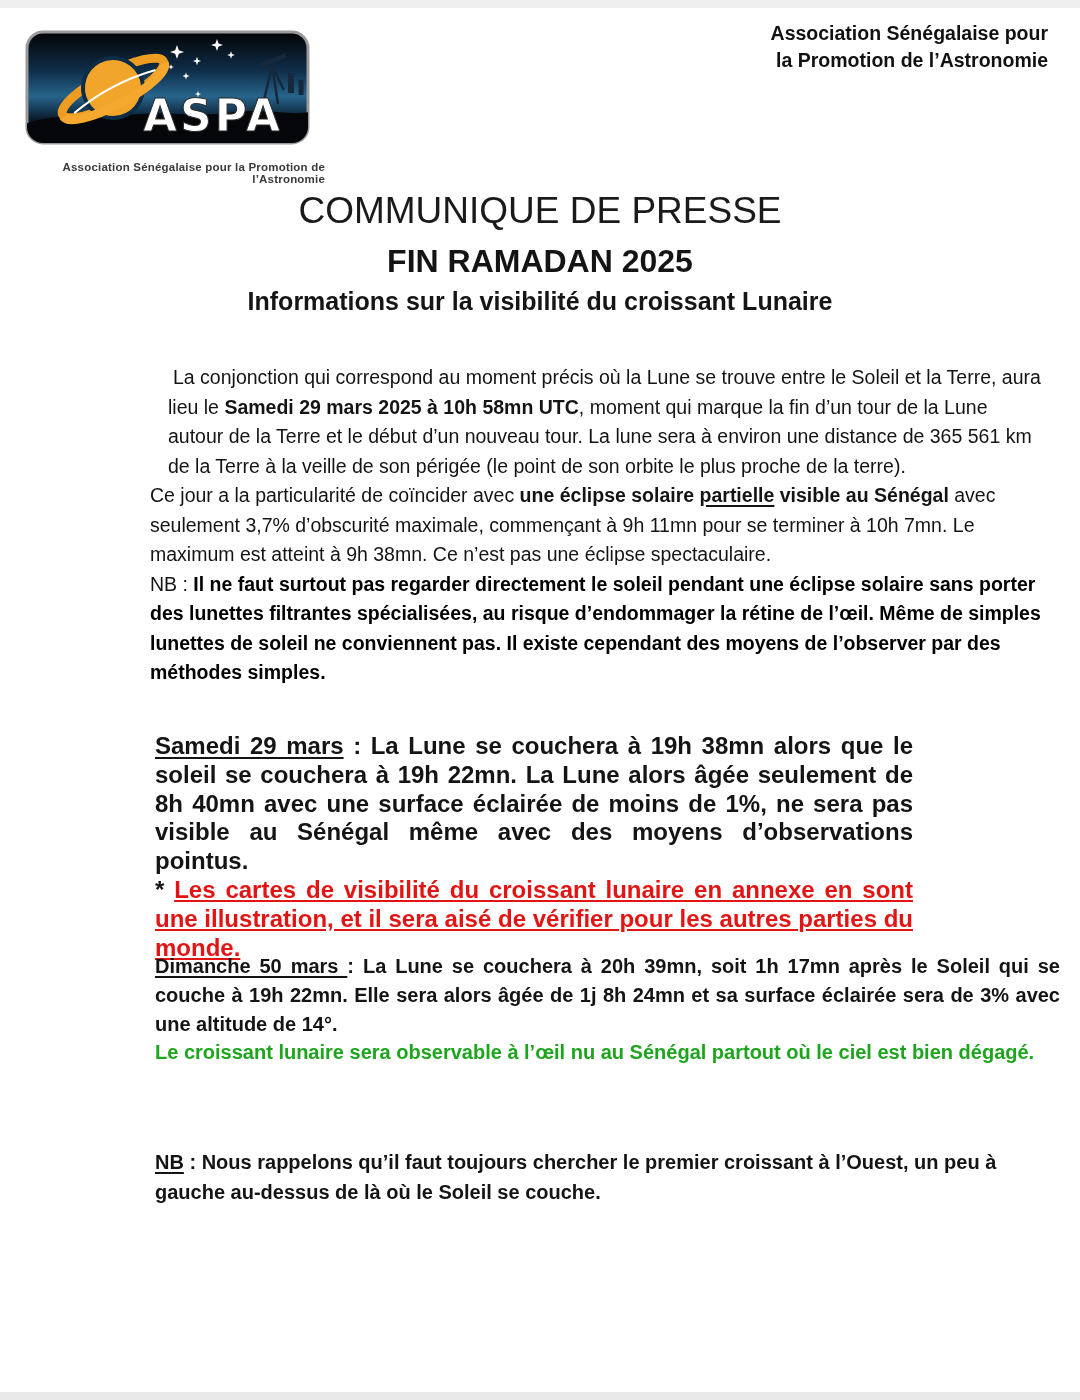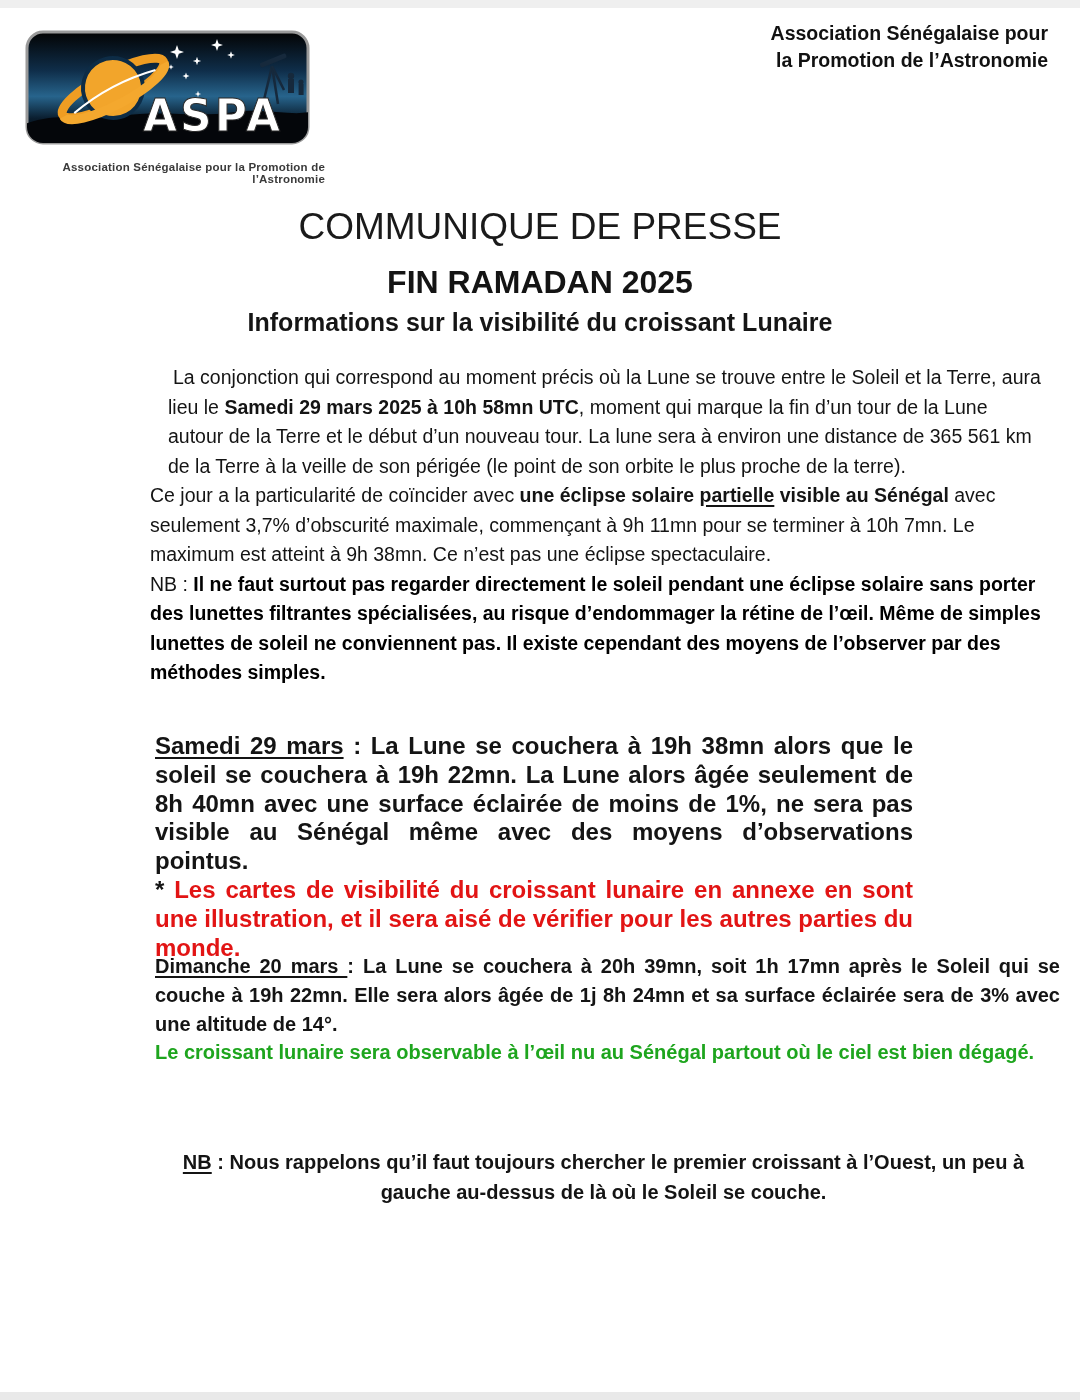--- a/index.html
+++ b/index.html
@@ -20,32 +20,32 @@
   }
   .contact{
     position:absolute;left:748px;top:20px;width:300px;
     font-size:19.5px;font-weight:bold;line-height:26.5px;color:#111;text-align:right;
   }
   .contact .l2{padding-left:5px;}
   .contact .l3{padding-left:7px;}
 
   
   .titles{position:absolute;left:0;top:190px;width:1080px;text-align:center;}
-  .title-main{margin:16px;font-size:37px;font-weight:400;letter-spacing:0;color:#1a1a1a;}
+  .title-main{margin:0;font-size:37px;font-weight:400;letter-spacing:0;color:#1a1a1a;}
   .title-red{margin:11px 0 0 0;font-size:32px;font-weight:bold;}
   .title-subject{margin:7px 0 0 0;font-size:25px;font-weight:bold;color:#151515;}
 
   
   .sec{position:absolute;}
   .sec p{margin:0;}
   .sec-intro{left:150px;top:363px;width:897px;font-size:19.5px;line-height:29.5px;text-align:left;}
   .sec-intro .p1{text-indent:5px;margin-left:18px;}
   .sec-saturday{left:155px;top:732px;width:758px;font-size:24px;line-height:28.8px;text-align:justify;}
   .sec-sunday{left:155px;top:952px;width:905px;font-size:20px;line-height:28.8px;text-align:justify;}
-  .sec-footnote{left:155px;top:1148px;width:897px;font-size:20px;line-height:29.5px;text-align:center;}
+  .sec-footnote{left:155px;top:1148px;width:897px;font-size:20px;line-height:29.5px;text-align:left;}
 
   .u{text-decoration:underline;text-decoration-thickness:2px;text-underline-offset:3px;}
   .b{font-weight:bold;}
 </style>
 </head>
 <body>
 
 <div class="page">
   <div class="edge-strip top"></div>
 
@@ -109,25 +109,25 @@
   </div>
 
   <div class="sec sec-intro">
     <p class="p1"><span> La conjonction qui correspond au moment précis où la Lune se trouve entre le Soleil et la Terre, aura lieu le </span><span class="b">Samedi 29 mars 2025 à 10h 58mn UTC</span><span>, moment qui marque la fin d’un tour de la Lune autour de la Terre et le début d’un nouveau tour. La lune sera à environ une distance de 365 561 km de la Terre à la veille de son périgée (le point de son orbite le plus proche de la terre).</span></p>
     <p><span>Ce jour a la particularité de coïncider avec </span><span class="b">une éclipse solaire </span><span class="b u">partielle</span><span class="b"> visible au Sénégal</span><span> avec seulement 3,7% d’obscurité maximale, commençant à 9h 11mn pour se terminer à 10h 7mn. Le maximum est atteint à 9h 38mn. Ce n’est pas une éclipse spectaculaire.</span></p>
     <p><span>NB : </span><span class="b" style="color: #000000;">Il ne faut surtout pas regarder directement le soleil pendant  une éclipse solaire sans porter des lunettes filtrantes spécialisées, au risque d’endommager la rétine de l’œil. Même de simples lunettes de soleil ne conviennent pas. Il existe cependant des moyens de l’observer par des méthodes simples.</span></p>
   </div>
 
   <div class="sec sec-saturday">
     <p><span class="b u">Samedi 29 mars</span><span class="b"> : La Lune se couchera à 19h 38mn alors que le soleil se couchera à 19h 22mn. La Lune alors âgée seulement de 8h 40mn avec une surface éclairée de moins de 1%, ne sera pas visible au Sénégal même avec des moyens d’observations pointus.</span></p>
-    <p><span class="b">* </span><span class="b" style="color: rgb(226, 20, 20);">Les cartes de visibilité du croissant lunaire en annexe en sont une illustration, et il sera aisé de vérifier pour les autres parties du monde.</span></p>
+    <p><span class="b">* </span><span class="b" style="color: rgb(226, 20, 20); text-decoration: underline;">Les cartes de visibilité du croissant lunaire en annexe en sont une illustration, et il sera aisé de vérifier pour les autres parties du monde.</span></p>
   </div>
 
   <div class="sec sec-sunday">
-    <p><span class="b u">Dimanche 20 mars </span><span class="b"> : La Lune se couchera à 20h 39mn, soit 1h 17mn après le Soleil qui se couche à 19h 22mn. Elle sera alors âgée de 1j 8h 24mn et sa surface éclairée sera de 3% avec une altitude de 14°.</span></p>
+    <p><span class="b u">Dimanche 50 mars </span><span class="b"> : La Lune se couchera à 20h 39mn, soit 1h 17mn après le Soleil qui se couche à 19h 22mn. Elle sera alors âgée de 1j 8h 24mn et sa surface éclairée sera de 3% avec une altitude de 14°.</span></p>
     <p><span class="b" style="color: rgb(30, 165, 30);">Le croissant lunaire sera observable à l’œil nu au Sénégal partout où le ciel est bien dégagé.</span></p>
   </div>
 
   <div class="sec sec-footnote">
     <p><span class="b u">NB</span><span class="b"> : Nous rappelons qu’il faut toujours chercher le premier croissant à l’Ouest, un peu à gauche au-dessus de là où le Soleil se couche.</span></p>
   </div>
 
   <div class="edge-strip bottom"></div>
 </div>
 

